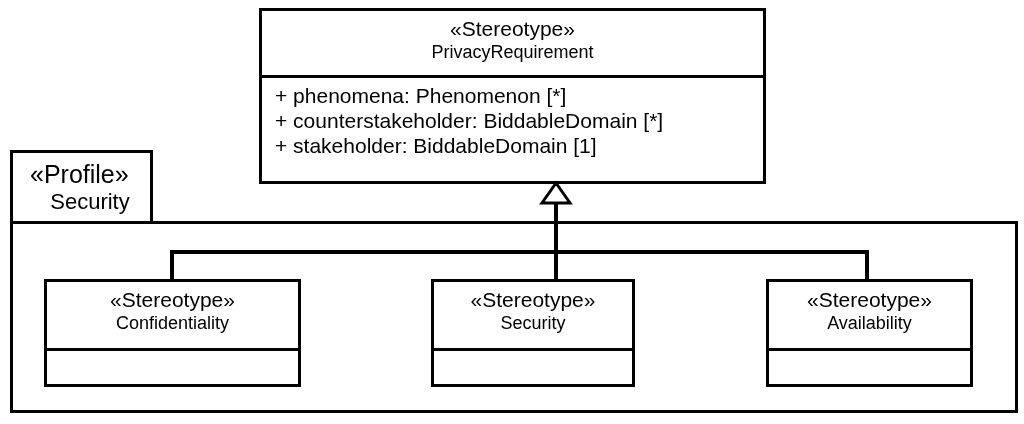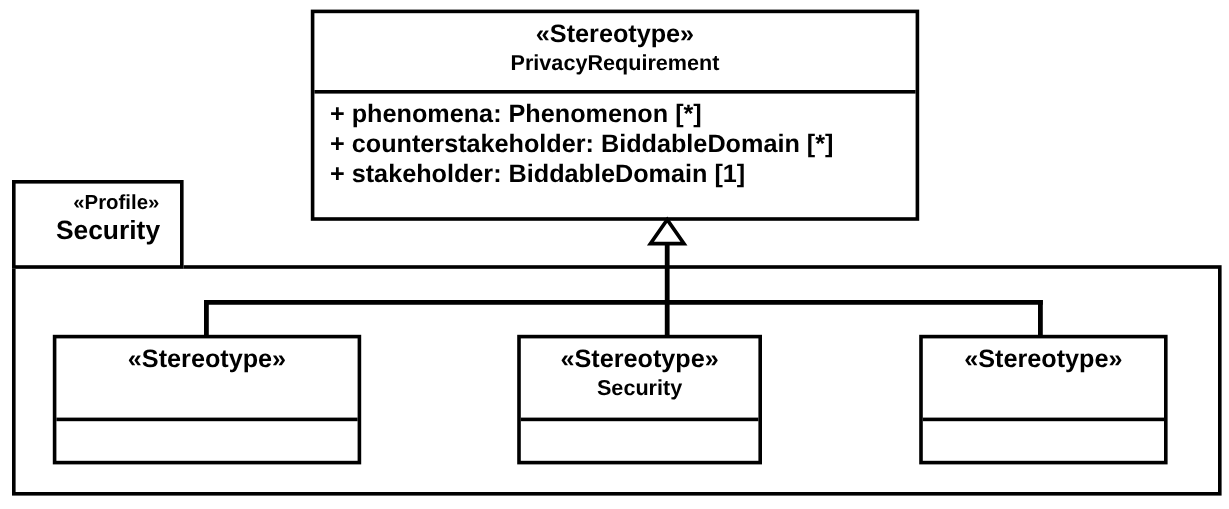--- a/index.html
+++ b/index.html
@@ -8,21 +8,20 @@
     background: #ffffff;
   }
   #canvas {
     position: relative;
     width: 1024px;
     height: 424px;
     background: #ffffff;
     font-family: "Liberation Sans", sans-serif;
     color: #000000;
     overflow: hidden;
-    font-weight: bold;
   }
   .uml-box {
     position: absolute;
     box-sizing: border-box;
     border: 3px solid #000000;
     background: #ffffff;
   }
   .compartment-name {
     box-sizing: border-box;
     text-align: center;
@@ -71,21 +70,21 @@
     top: 150px;
     width: 143px;
     height: 74px;
     z-index: 3;
   }
   #profile-tab .tab-text {
     padding: 6px 0 0 17px;
     line-height: 1.2;
     text-align: left;
   }
-  #profile-tab .stereo { display: block; font-size: 17px; margin-left: 31px; }
+  #profile-tab .stereo { display: block; font-size: 25px; }
   #profile-tab .cname { display: block; font-size: 22px; text-align: center; }
 
   
   #profile-frame {
     left: 10px;
     top: 221px;
     width: 1008px;
     height: 192px;
     z-index: 1;
   }
@@ -145,32 +144,34 @@
   <div class="uml-box" id="profile-tab">
     <div class="tab-text">
       <span class="stereo">«Profile»</span>
       <span class="cname">Security</span>
     </div>
   </div>
 
   <div class="uml-box child-box" id="child-0">
     <div class="compartment-name">
       <span class="stereo">«Stereotype»</span>
+      <span class="cname">Confidentiality</span>
     </div>
     <div class="compartment-empty divider"></div>
   </div>
 
   <div class="uml-box child-box" id="child-1">
     <div class="compartment-name">
       <span class="stereo">«Stereotype»</span>
       <span class="cname">Security</span>
     </div>
     <div class="compartment-empty divider"></div>
   </div>
 
   <div class="uml-box child-box" id="child-2">
     <div class="compartment-name">
       <span class="stereo">«Stereotype»</span>
+      <span class="cname">Availability</span>
     </div>
     <div class="compartment-empty divider"></div>
   </div>
 
 </div>
 
 </body></html>

